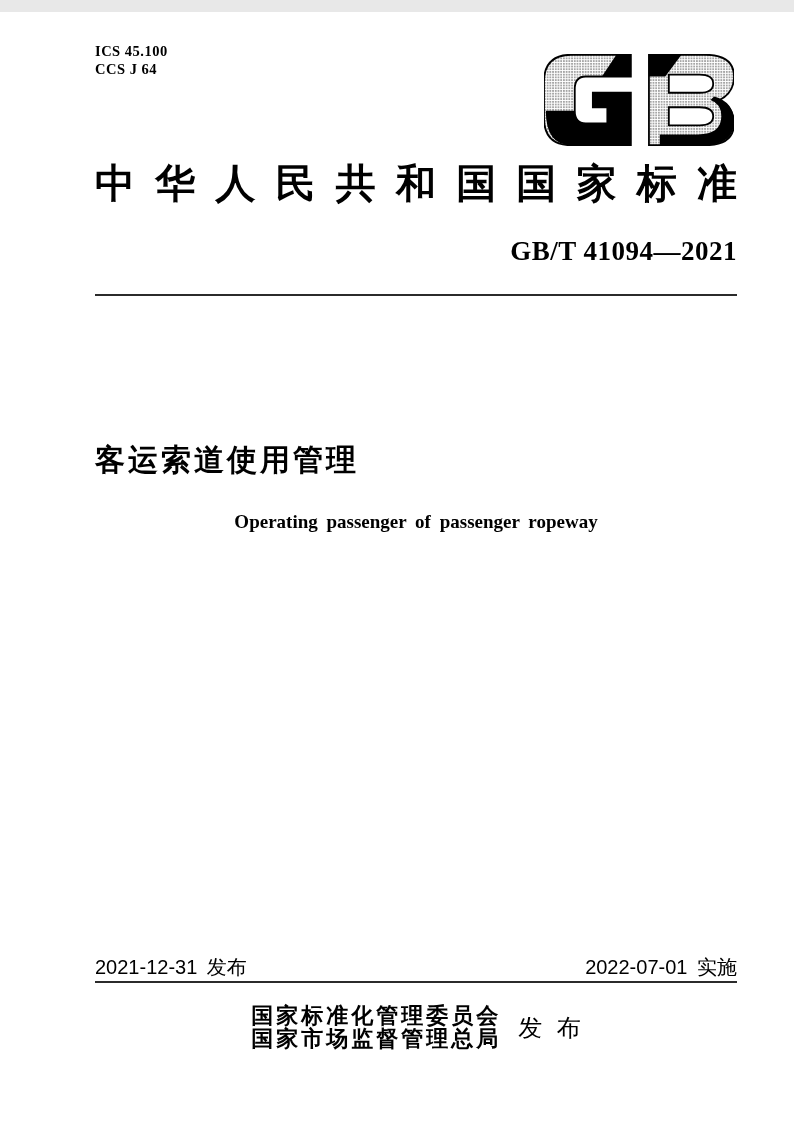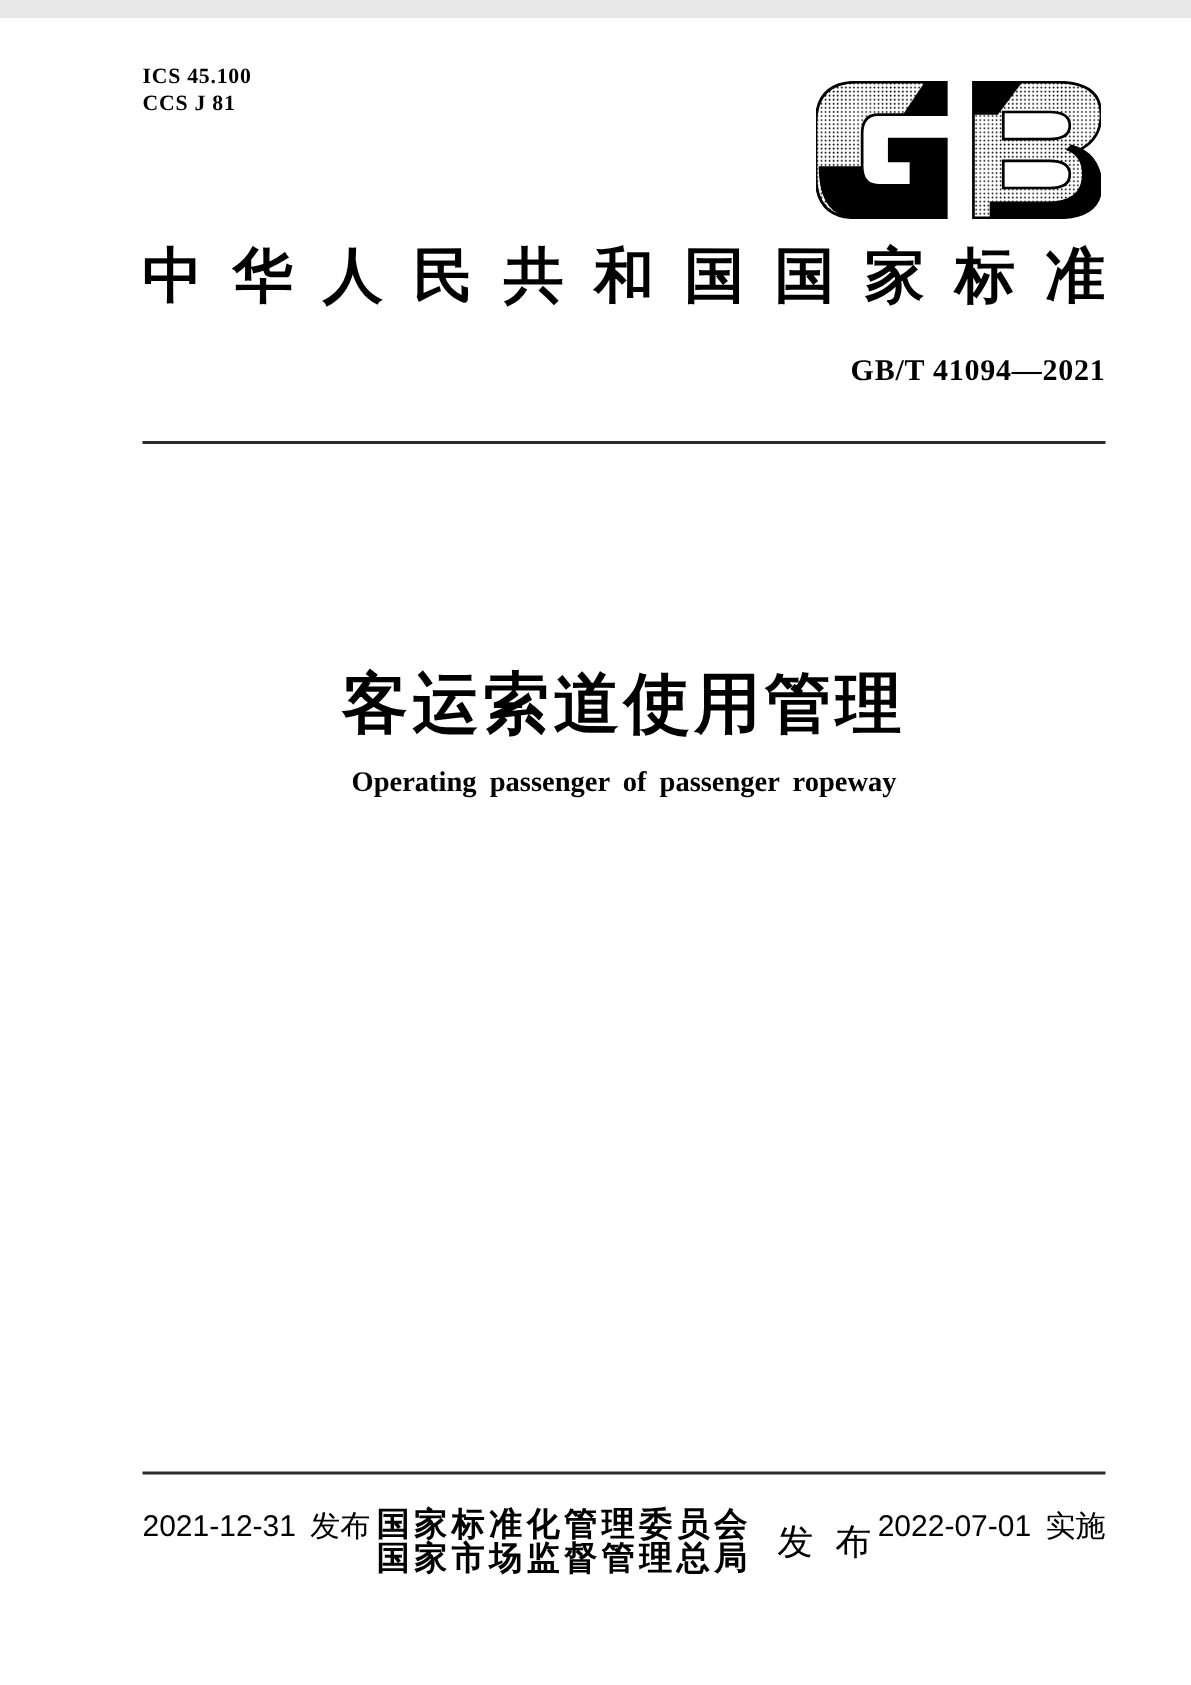--- a/index.html
+++ b/index.html
@@ -28,45 +28,45 @@
   .standard-name{
     position:absolute;left:95px;top:150px;width:642px;
     display:flex;justify-content:space-between;
     font-size:40px;font-weight:bold;line-height:44px;
     font-family:"Liberation Serif", serif;
   }
   .standard-name span{display:block;}
   
   .standard-number{
     position:absolute;right:57px;top:224px;
-    font-size:20px;font-weight:bold;letter-spacing:.5px;
+    font-size:27px;font-weight:bold;letter-spacing:.5px;
     font-family:"Liberation Serif", serif;
   }
   .rule{
     position:absolute;left:95px;width:642px;height:2px;
     background:#2b2b2b;
   }
   .rule-top{top:282px;}
   .rule-bottom{top:969px;}
   
   .doc-title-zh{
     position:absolute;left:95px;top:428px;width:642px;
-    text-align:center;
+    text-align:left;
     font-family:"DejaVu Sans", sans-serif;
-    font-weight:bold;font-size:44px;letter-spacing:3px;
+    font-weight:bold;font-size:30px;letter-spacing:3px;
   }
   .doc-title-en{
     position:absolute;left:95px;top:499px;width:642px;
     text-align:center;
     font-family:"Liberation Serif", serif;
     font-weight:bold;font-size:19px;word-spacing:4px;
   }
   
   .date{
-    position:absolute;top:992px;
+    position:absolute;top:942px;
     font-size:20px;font-weight:500;
     font-family:"Liberation Sans", sans-serif;
     word-spacing:4px;white-space:nowrap;
   }
   .date-issue{left:95px;}
   .date-impl{right:57px;text-align:right;}
   
   .publisher{
     position:absolute;left:95px;top:992px;width:642px;
     display:flex;justify-content:center;align-items:center;gap:17px;
@@ -82,21 +82,21 @@
     padding-top:2px;
   }
 </style>
 </head>
 <body>
 
 <div class="page">
 
   <div class="codes">
     <div>ICS 45.100</div>
-    <div>CCS J 81</div>
+    <div>CCS J 64</div>
   </div>
 
   <svg class="gb-logo" viewBox="0 0 210 100" xmlns="http://www.w3.org/2000/svg" aria-hidden="true">
     <defs>
       <pattern id="halftone" width="3" height="3" patternUnits="userSpaceOnUse">
         <rect width="3" height="3" fill="#ffffff"></rect>
         <circle cx="1" cy="1" r="0.65" fill="#000000"></circle>
       </pattern>
     </defs>
 

